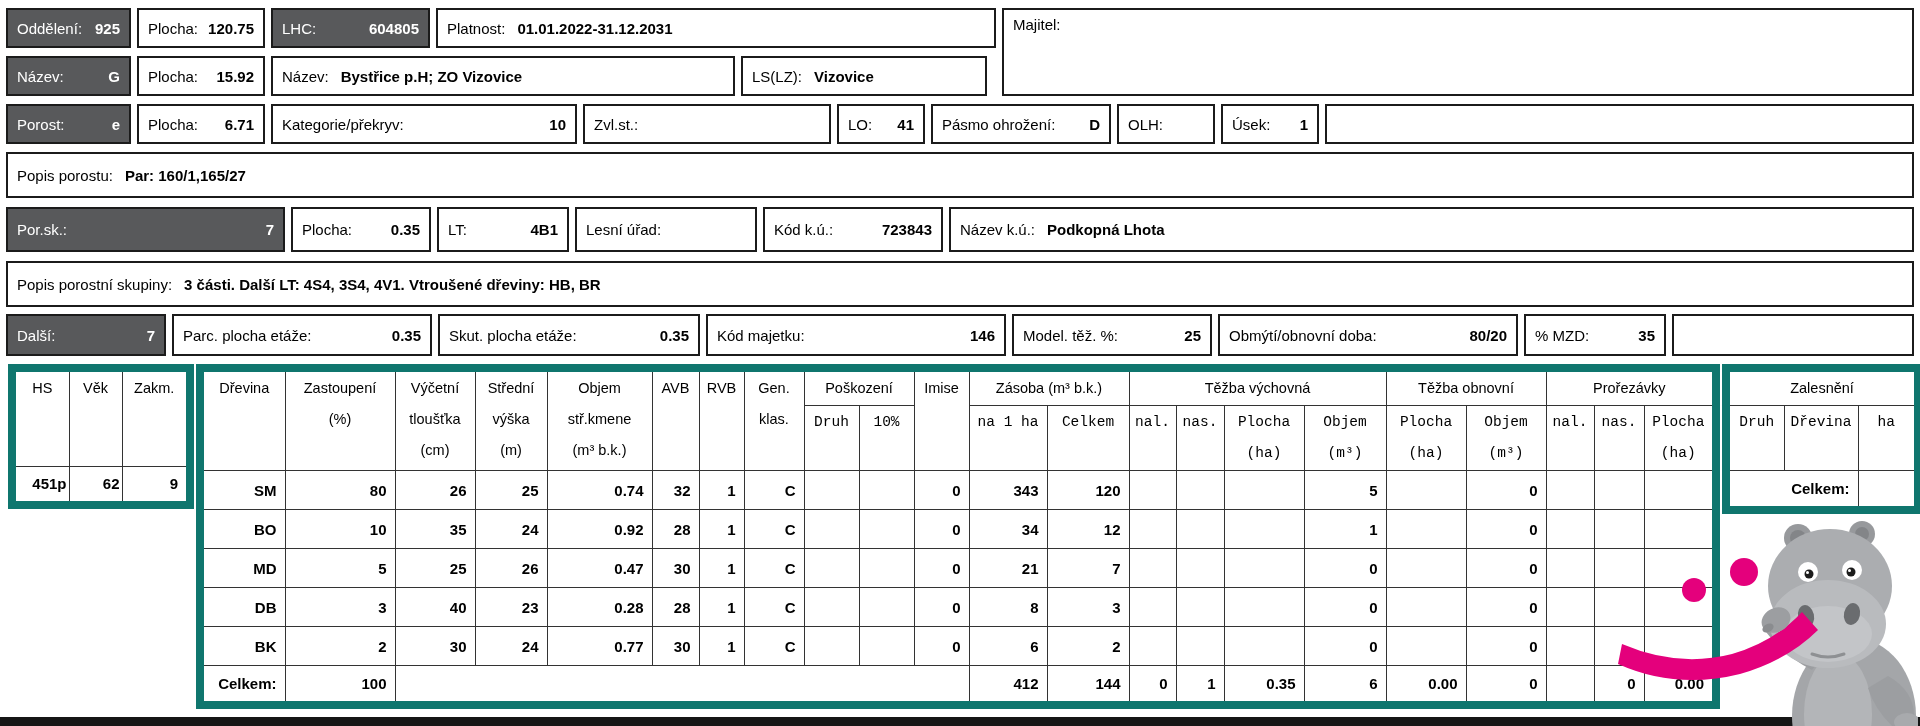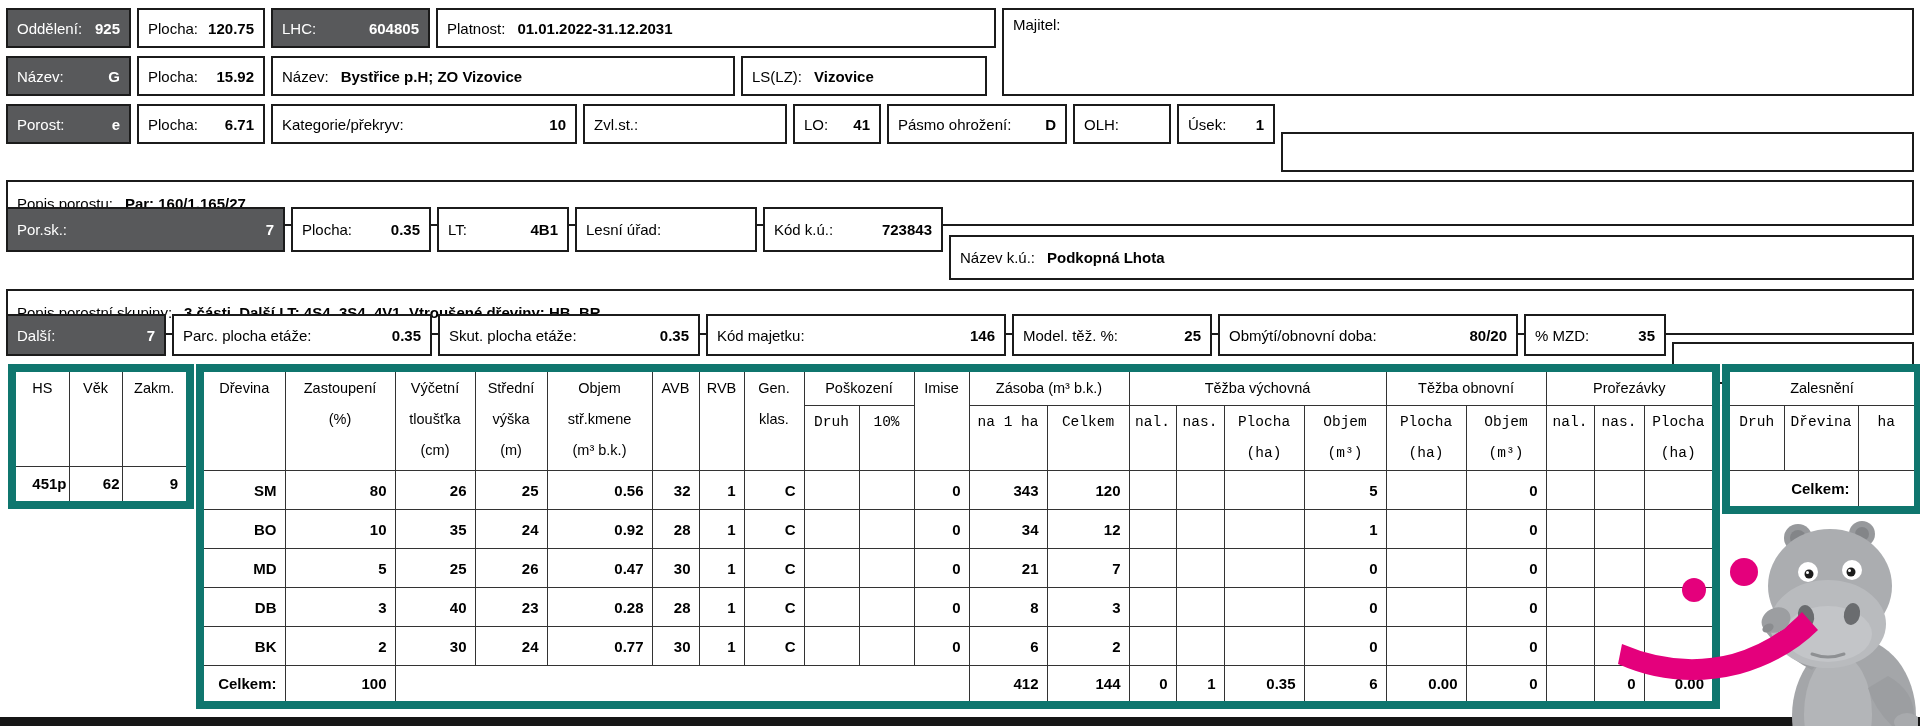--- a/index.html
+++ b/index.html
@@ -11,21 +11,21 @@
   .row { position:absolute; left:6px; right:6px; display:flex; gap:6px; }
   .box {
     border:2px solid #1b1b1b; background:#fff; display:flex; align-items:center;
     padding:0 9px; font-size:15px; white-space:nowrap; overflow:hidden; height:100%;text-align:center;
   }
   .box .lbl { font-weight:400; }
   .box .val { font-weight:700; }
   .box.spread { justify-content:space-between; }
   .box.inline .val { margin-left:12px; }
   .box.dark { background:#58595b; color:#fff; }
-  .grow { flex:1 1 auto;margin-top:28px; }
+  .grow { flex:1 1 auto; }
   .abs { position:absolute; }
 
   table.tbl { position:absolute; border-collapse:collapse; table-layout:fixed; background:#fff; }
   table.tbl th, table.tbl td { border:1px solid #333; }
   table.tbl { border:8px solid #0f766e; }
   table.tbl th {
     font-weight:400; font-size:14.5px; text-align:center; vertical-align:top;
     white-space:pre-line; line-height:31px; padding:1px 2px;
   }
   tr.group-row th { height:31px; }
@@ -94,21 +94,21 @@
     <span class="val">e</span>
   </div>
   <div class="box spread" style="width:128px">
     <span class="lbl">Plocha:</span>
     <span class="val">6.71</span>
   </div>
   <div class="box spread" style="width:306px">
     <span class="lbl">Kategorie/překryv:</span>
     <span class="val">10</span>
   </div>
-  <div class="box" style="width:204px">
+  <div class="box" style="width:248px">
     <span class="lbl">Zvl.st.:</span>
   </div>
   <div class="box spread" style="width:88px">
     <span class="lbl">LO:</span>
     <span class="val">41</span>
   </div>
   <div class="box spread" style="width:180px">
     <span class="lbl">Pásmo ohrožení:</span>
     <span class="val">D</span>
   </div>
@@ -286,21 +286,21 @@
       <th>Plocha
 (ha)</th>
     </tr>
   </thead>
   <tbody>
       <tr>
         <td>SM</td>
         <td>80</td>
         <td>26</td>
         <td>25</td>
-        <td>0.56</td>
+        <td>0.74</td>
         <td>32</td>
         <td>1</td>
         <td class="center">C</td>
         <td></td>
         <td></td>
         <td>0</td>
         <td>343</td>
         <td>120</td>
         <td></td>
         <td></td>

